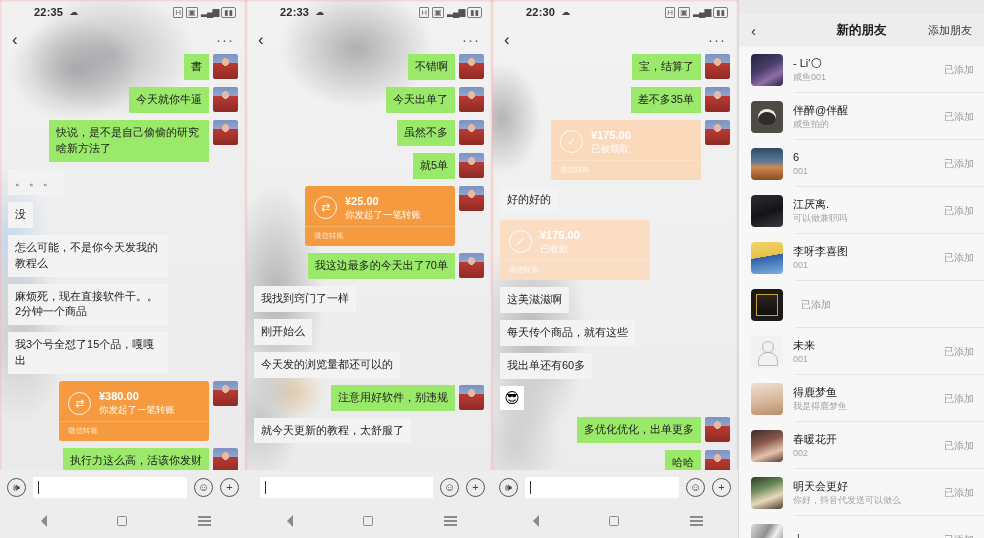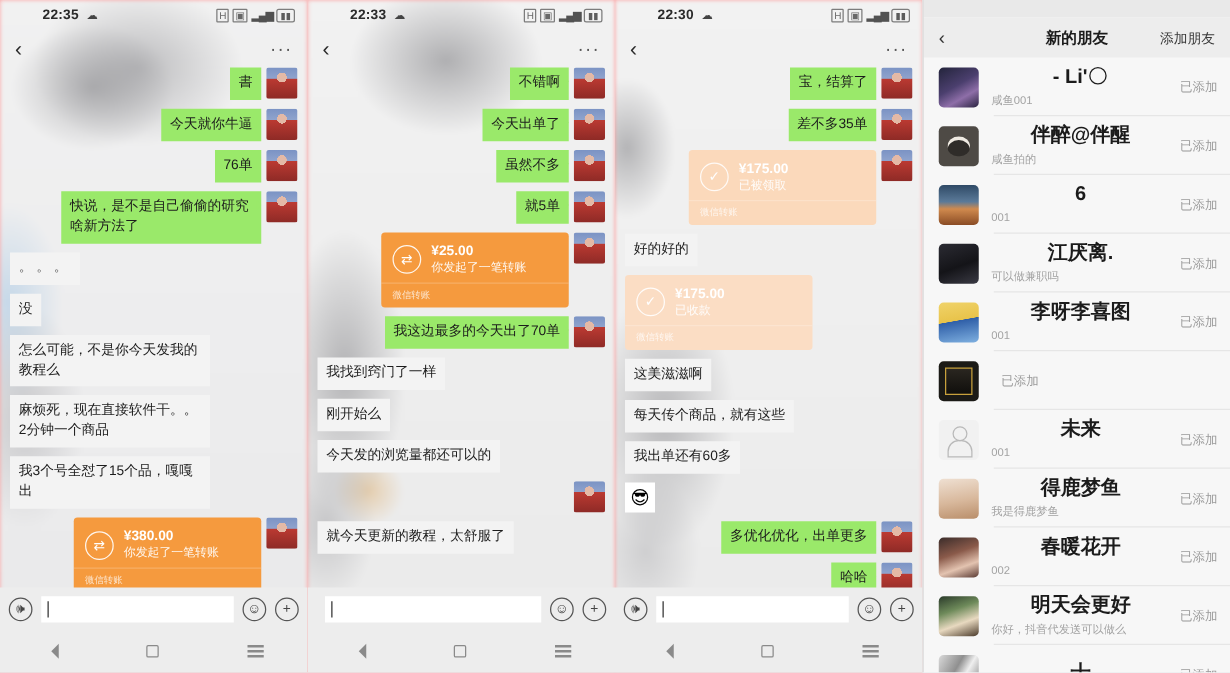--- a/index.html
+++ b/index.html
@@ -171,22 +171,22 @@
   .c-row{
     display:flex; align-items:center; height:47px; padding:0 10px 0 12px;
     position:relative;
   }
   .c-row::after{
     content:""; position:absolute; left:56px; right:0; bottom:0; height:1px;
     background:#e6e6e6;
   }
   .c-av{ width:32px; height:32px; border-radius:4px; flex:0 0 auto; margin-right:10px; }
   .c-txt{ flex:1 1 auto; min-width:0; }
-  .c-name{ font-size:16px; font-weight:700; color:#1b1b1b; line-height:1.3;
-           white-space:nowrap; overflow:hidden; text-overflow:ellipsis;text-align:center; }
+  .c-name{ font-size:11px; font-weight:400; color:#1b1b1b; line-height:1.3;
+           white-space:nowrap; overflow:hidden; text-overflow:ellipsis; }
   .c-sub{ font-size:9px; color:#a3a3a3; line-height:1.4; margin-top:1px;
           white-space:nowrap; overflow:hidden; text-overflow:ellipsis; }
   .c-state{ font-size:10px; color:#9a9a9a; flex:0 0 auto; margin-left:8px; }
 
   
   .av-a{ background:linear-gradient(150deg,#23243b,#4b3f6e 45%,#8e6ea8 70%,#2a2340); }
   .av-b{ background:#4e4a45; position:relative; }
   .av-b::before{ content:"";position:absolute;left:7px;top:8px;width:18px;height:16px;
                  border-radius:50% 50% 45% 45%;background:#2f2c29;
                  box-shadow:inset 0 3px 0 #efeae2; }
@@ -229,24 +229,20 @@
       <div class="msgs">
         <div class="row out">
           <div class="bub green">書</div>
           <div class="avatar"></div>
         </div>
         <div class="row out">
           <div class="bub green">今天就你牛逼</div>
           <div class="avatar"></div>
         </div>
         <div class="row out">
-          <div class="bub green">76单</div>
-          <div class="avatar"></div>
-        </div>
-        <div class="row out">
           <div class="bub green">快说，是不是自己偷偷的研究啥新方法了</div>
           <div class="avatar"></div>
         </div>
         <div class="row in">
           <div class="bub grey dots-bub">。。。</div>
         </div>
         <div class="row in">
           <div class="bub grey">没</div>
         </div>
         <div class="row in">
@@ -355,20 +351,21 @@
         <div class="row in">
           <div class="bub grey">我找到窍门了一样</div>
         </div>
         <div class="row in">
           <div class="bub grey">刚开始么</div>
         </div>
         <div class="row in">
           <div class="bub grey">今天发的浏览量都还可以的</div>
         </div>
         <div class="row out">
+          <div class="bub green">注意用好软件，别违规</div>
           <div class="avatar"></div>
         </div>
         <div class="row in">
           <div class="bub grey">就今天更新的教程，太舒服了</div>
         </div>
       </div>
       <div class="inputbar">
         <div style="width: 0px;"></div>
         <div class="ib-field">
           <div class="caret"></div>

